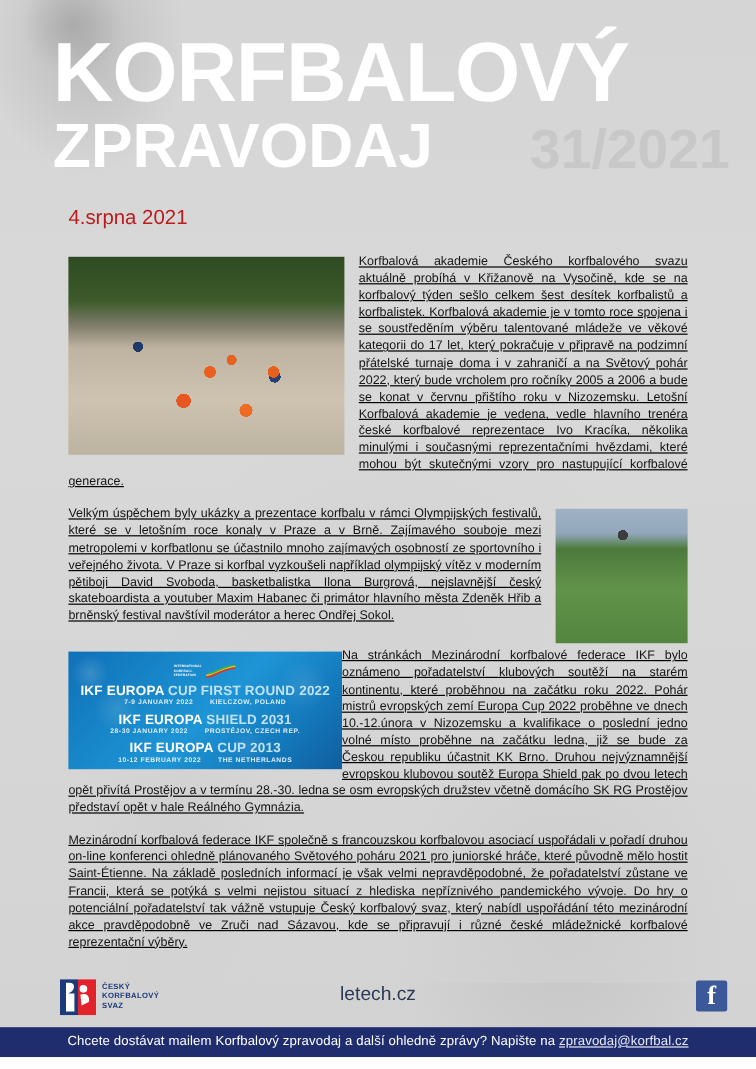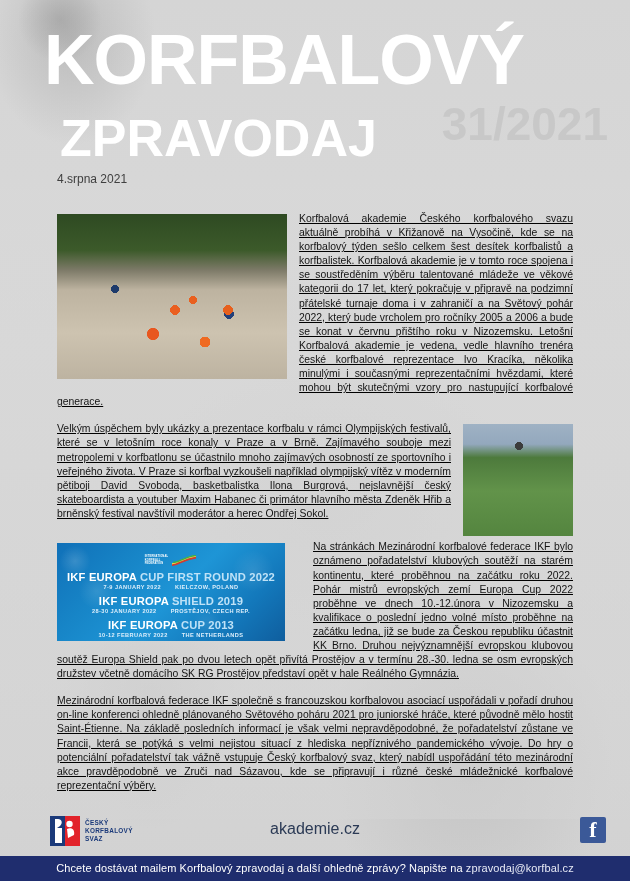--- a/index.html
+++ b/index.html
@@ -61,41 +61,41 @@
   }
   .mast-sub {
     position: absolute;
     left: 0;
     top: 0;
     font-size: 52px;
     line-height: 56px;
     font-weight: bold;
     color: #ffffff;
     letter-spacing: 0px;
-    margin: 16px;
+    margin: 0;
     white-space: nowrap;
   }
   .mast-issue {
     position: absolute;
     right: -4px;
     top: 4px;
     font-size: 46px;
     line-height: 52px;
     font-weight: bold;
     color: #c8c8c8;
     letter-spacing: 0px;
     margin: 0;
     white-space: nowrap;
   }
   .issue-date {
     position: absolute;
     left: 57px;
     top: 172px;
-    font-size: 12px;
-    color: #404040;
+    font-size: 17px;
+    color: #b91c1c;
   }
 
   
   .content {
     position: absolute;
     left: 57px;
     top: 212px;
     width: 516px;
     text-decoration: underline;
   }
@@ -135,21 +135,21 @@
     height: 112px;
     margin: 2px 0 4px 12px;
     background-image:
       radial-gradient(circle 7px at 56px 22px, #3c3c3c 60%, rgba(60,60,60,0) 61%),
       linear-gradient(180deg, #9fb2c4 0%, #93a8bd 18%, #4d7a3c 30%, #62934a 60%, #54853f 100%);
   }
   .photo-poster {
     float: left;
     width: 228px;
     height: 98px;
-    margin: 3px 28px 5px 0;
+    margin: 3px 0 5px 0;
     position: relative;
     background: linear-gradient(135deg, #1070b8 0%, #1785c7 28%, #1e95d6 52%, #1378bb 78%, #0f5e9e 100%);
     overflow: hidden;
   }
   .poster-ghost {
     position: absolute;
     inset: 0;
     background:
       radial-gradient(circle 22px at 18px 18px, rgba(255,255,255,.16), rgba(255,255,255,0) 70%),
       radial-gradient(circle 26px at 40px 48px, rgba(255,255,255,.12), rgba(255,255,255,0) 70%),
@@ -259,20 +259,21 @@
     height: 25px;
     background: #1f2d6e;
     color: #ffffff;
     font-size: 11px;
     line-height: 25px;
     text-align: center;
     letter-spacing: .1px;
   }
   .bottom-bar .mail {
     color: #e6e9f5;
+    text-decoration: underline;
     text-align: center;
   }
 </style>
 </head>
 <body>
 
 <div class="page">
 
   <div class="watermark"></div>
   <div class="page-bodybg"></div>
@@ -319,21 +320,21 @@
             <span class="dim">CUP FIRST ROUND 2022</span>
           </div>
           <div class="poster-meta">
             <span>7-9 JANUARY 2022</span><span class="sep"></span><span>KIELCZOW, POLAND</span>
           </div>
         </div>
 
         <div class="poster-line">
           <div class="poster-title">
             <span>IKF EUROPA</span>
-            <span class="dim">SHIELD 2019</span>
+            <span class="dim">SHIELD 2031</span>
           </div>
           <div class="poster-meta">
             <span>28-30 JANUARY 2022</span><span class="sep"></span><span>PROSTĚJOV, CZECH REP.</span>
           </div>
         </div>
 
         <div class="poster-line">
           <div class="poster-title">
             <span>IKF EUROPA</span>
             <span class="dim">CUP 2013</span>
@@ -363,21 +364,21 @@
           <path d="M17,13 C22,11 25,14 24,19 L18,22 Z" fill="#ffffff"></path>
         </svg>
       </div>
       <div class="logo-text">
         <div>ČESKÝ</div>
         <div>KORFBALOVÝ</div>
         <div>SVAZ</div>
       </div>
     </div>
 
-    <div class="footer-site">akademie.cz</div>
+    <div class="footer-site">letech.cz</div>
 
     <div class="fb-icon">f</div>
   </div>
 
   <div class="bottom-bar">
     <span>Chcete dostávat mailem Korfbalový zpravodaj a další ohledně zprávy?  Napište na </span><span class="mail">zpravodaj@korfbal.cz</span>
   </div>
 
 </div>
 

